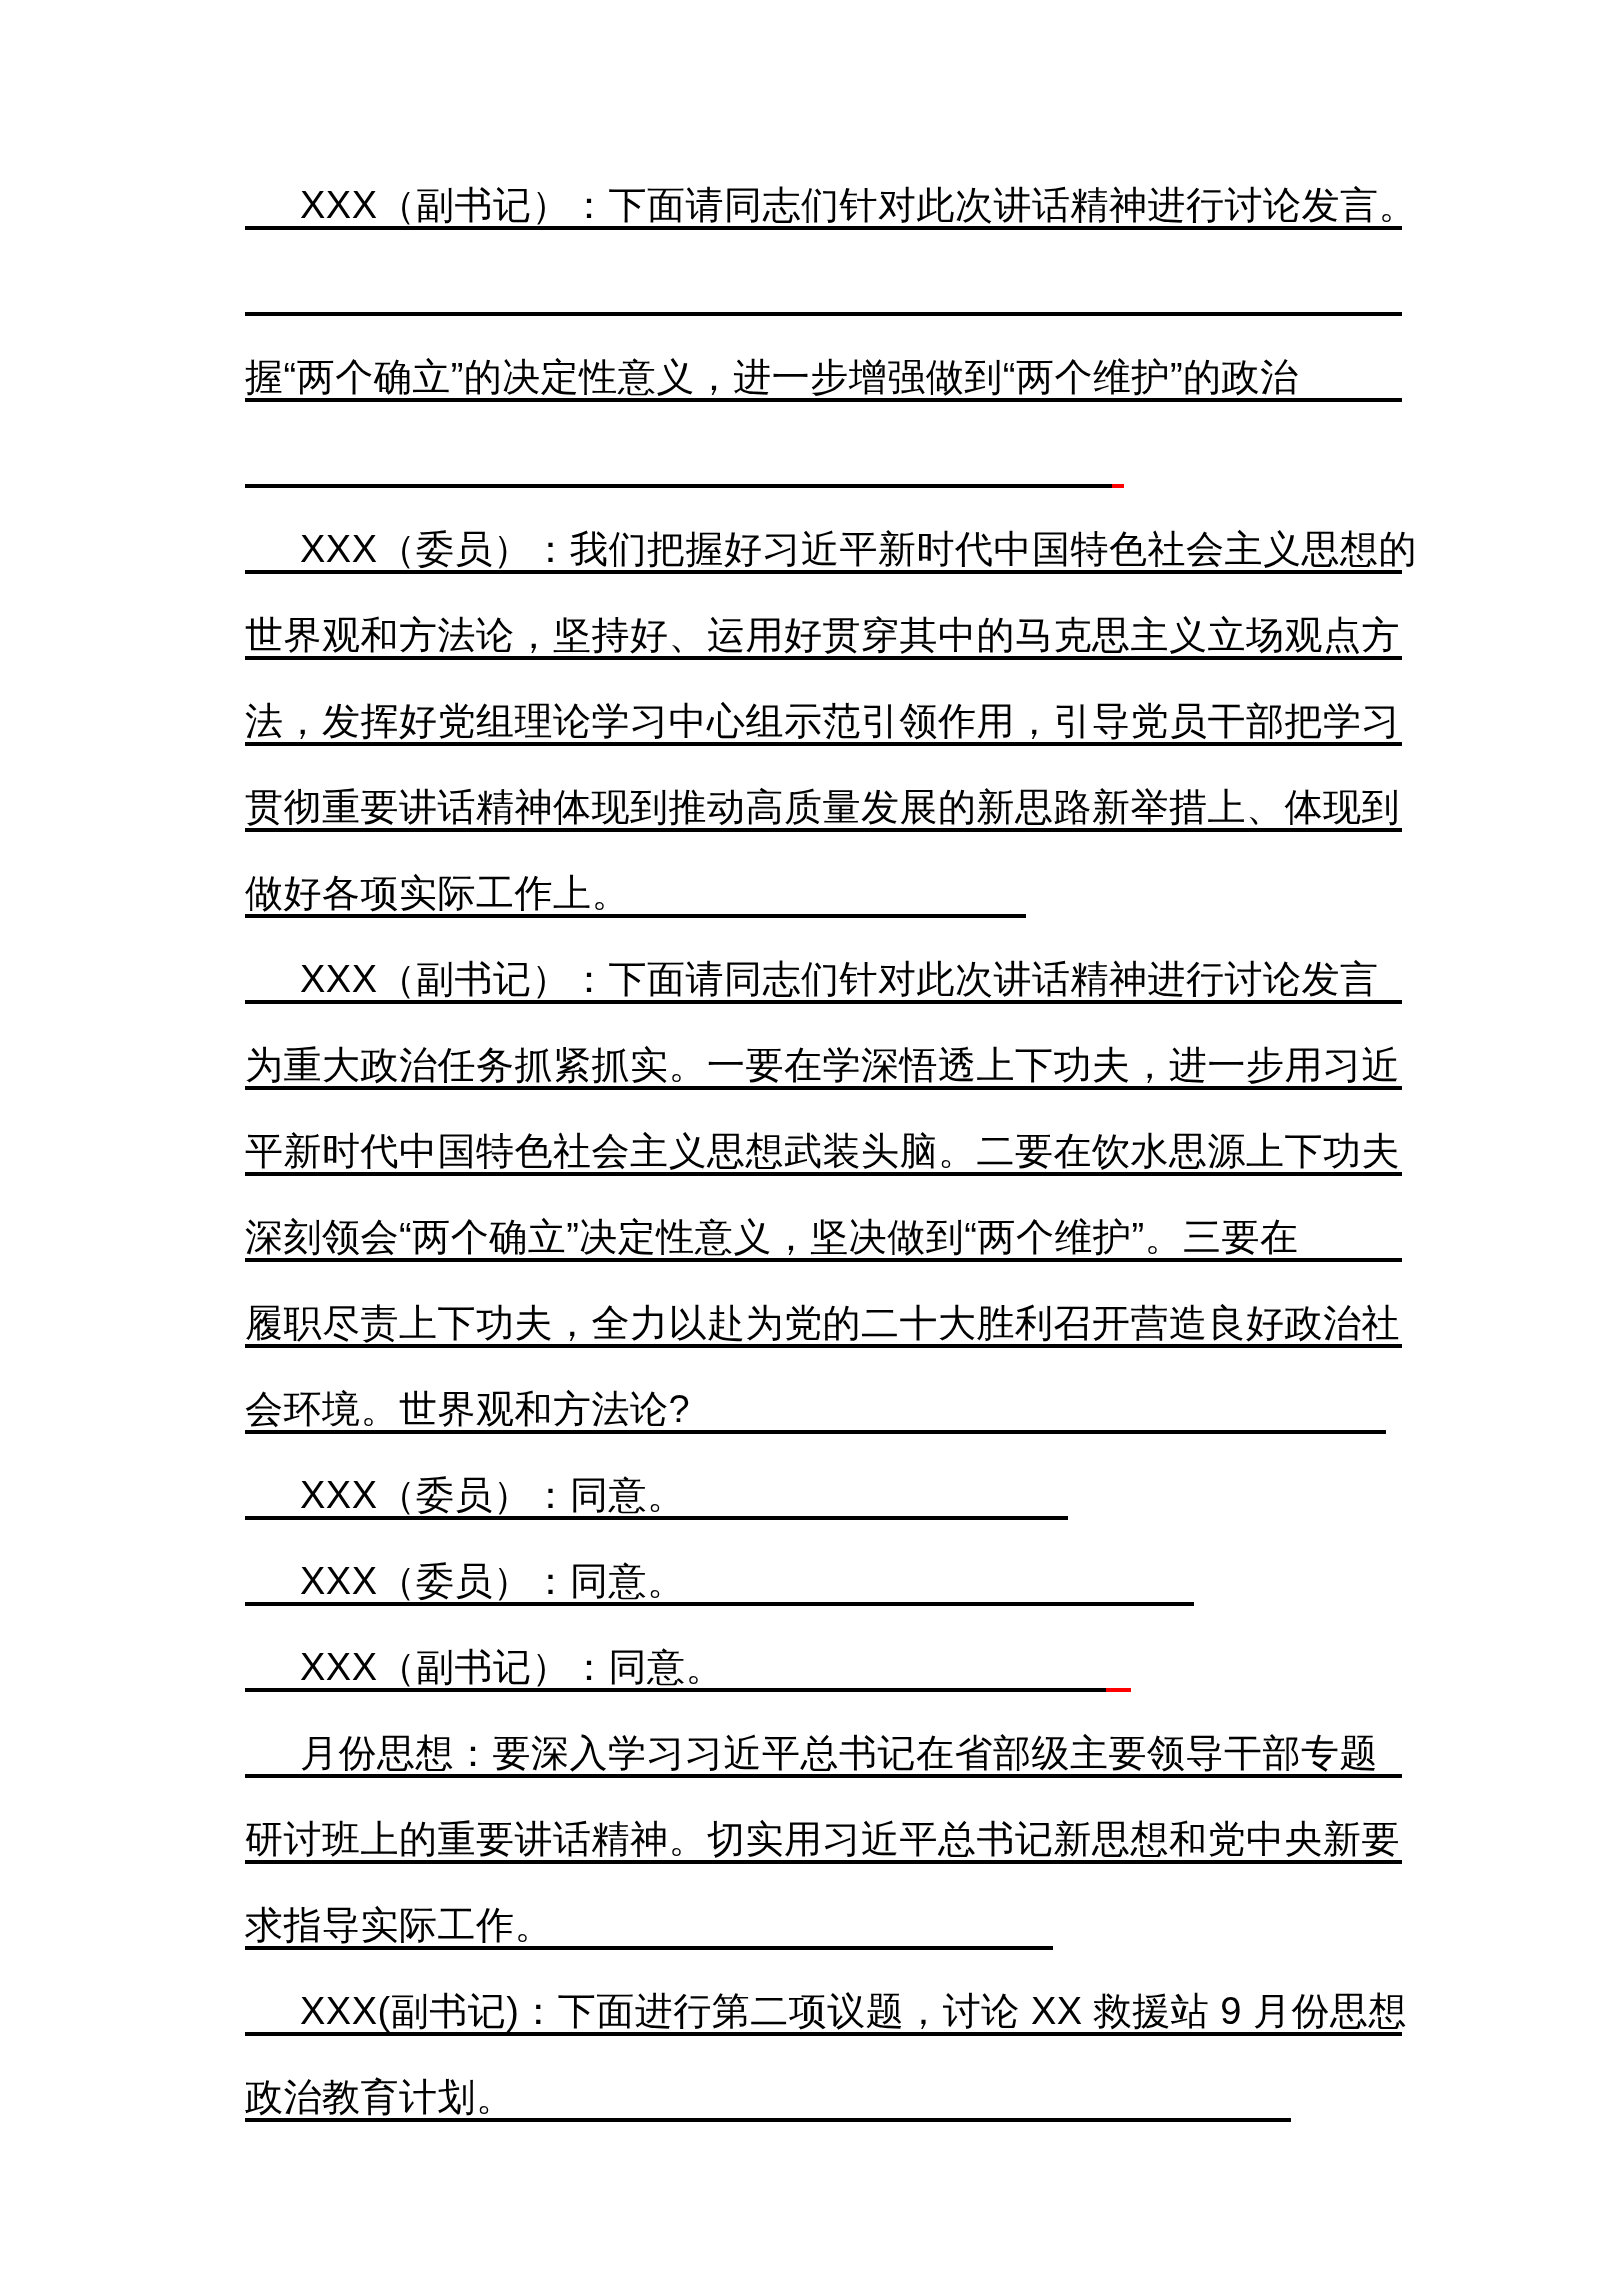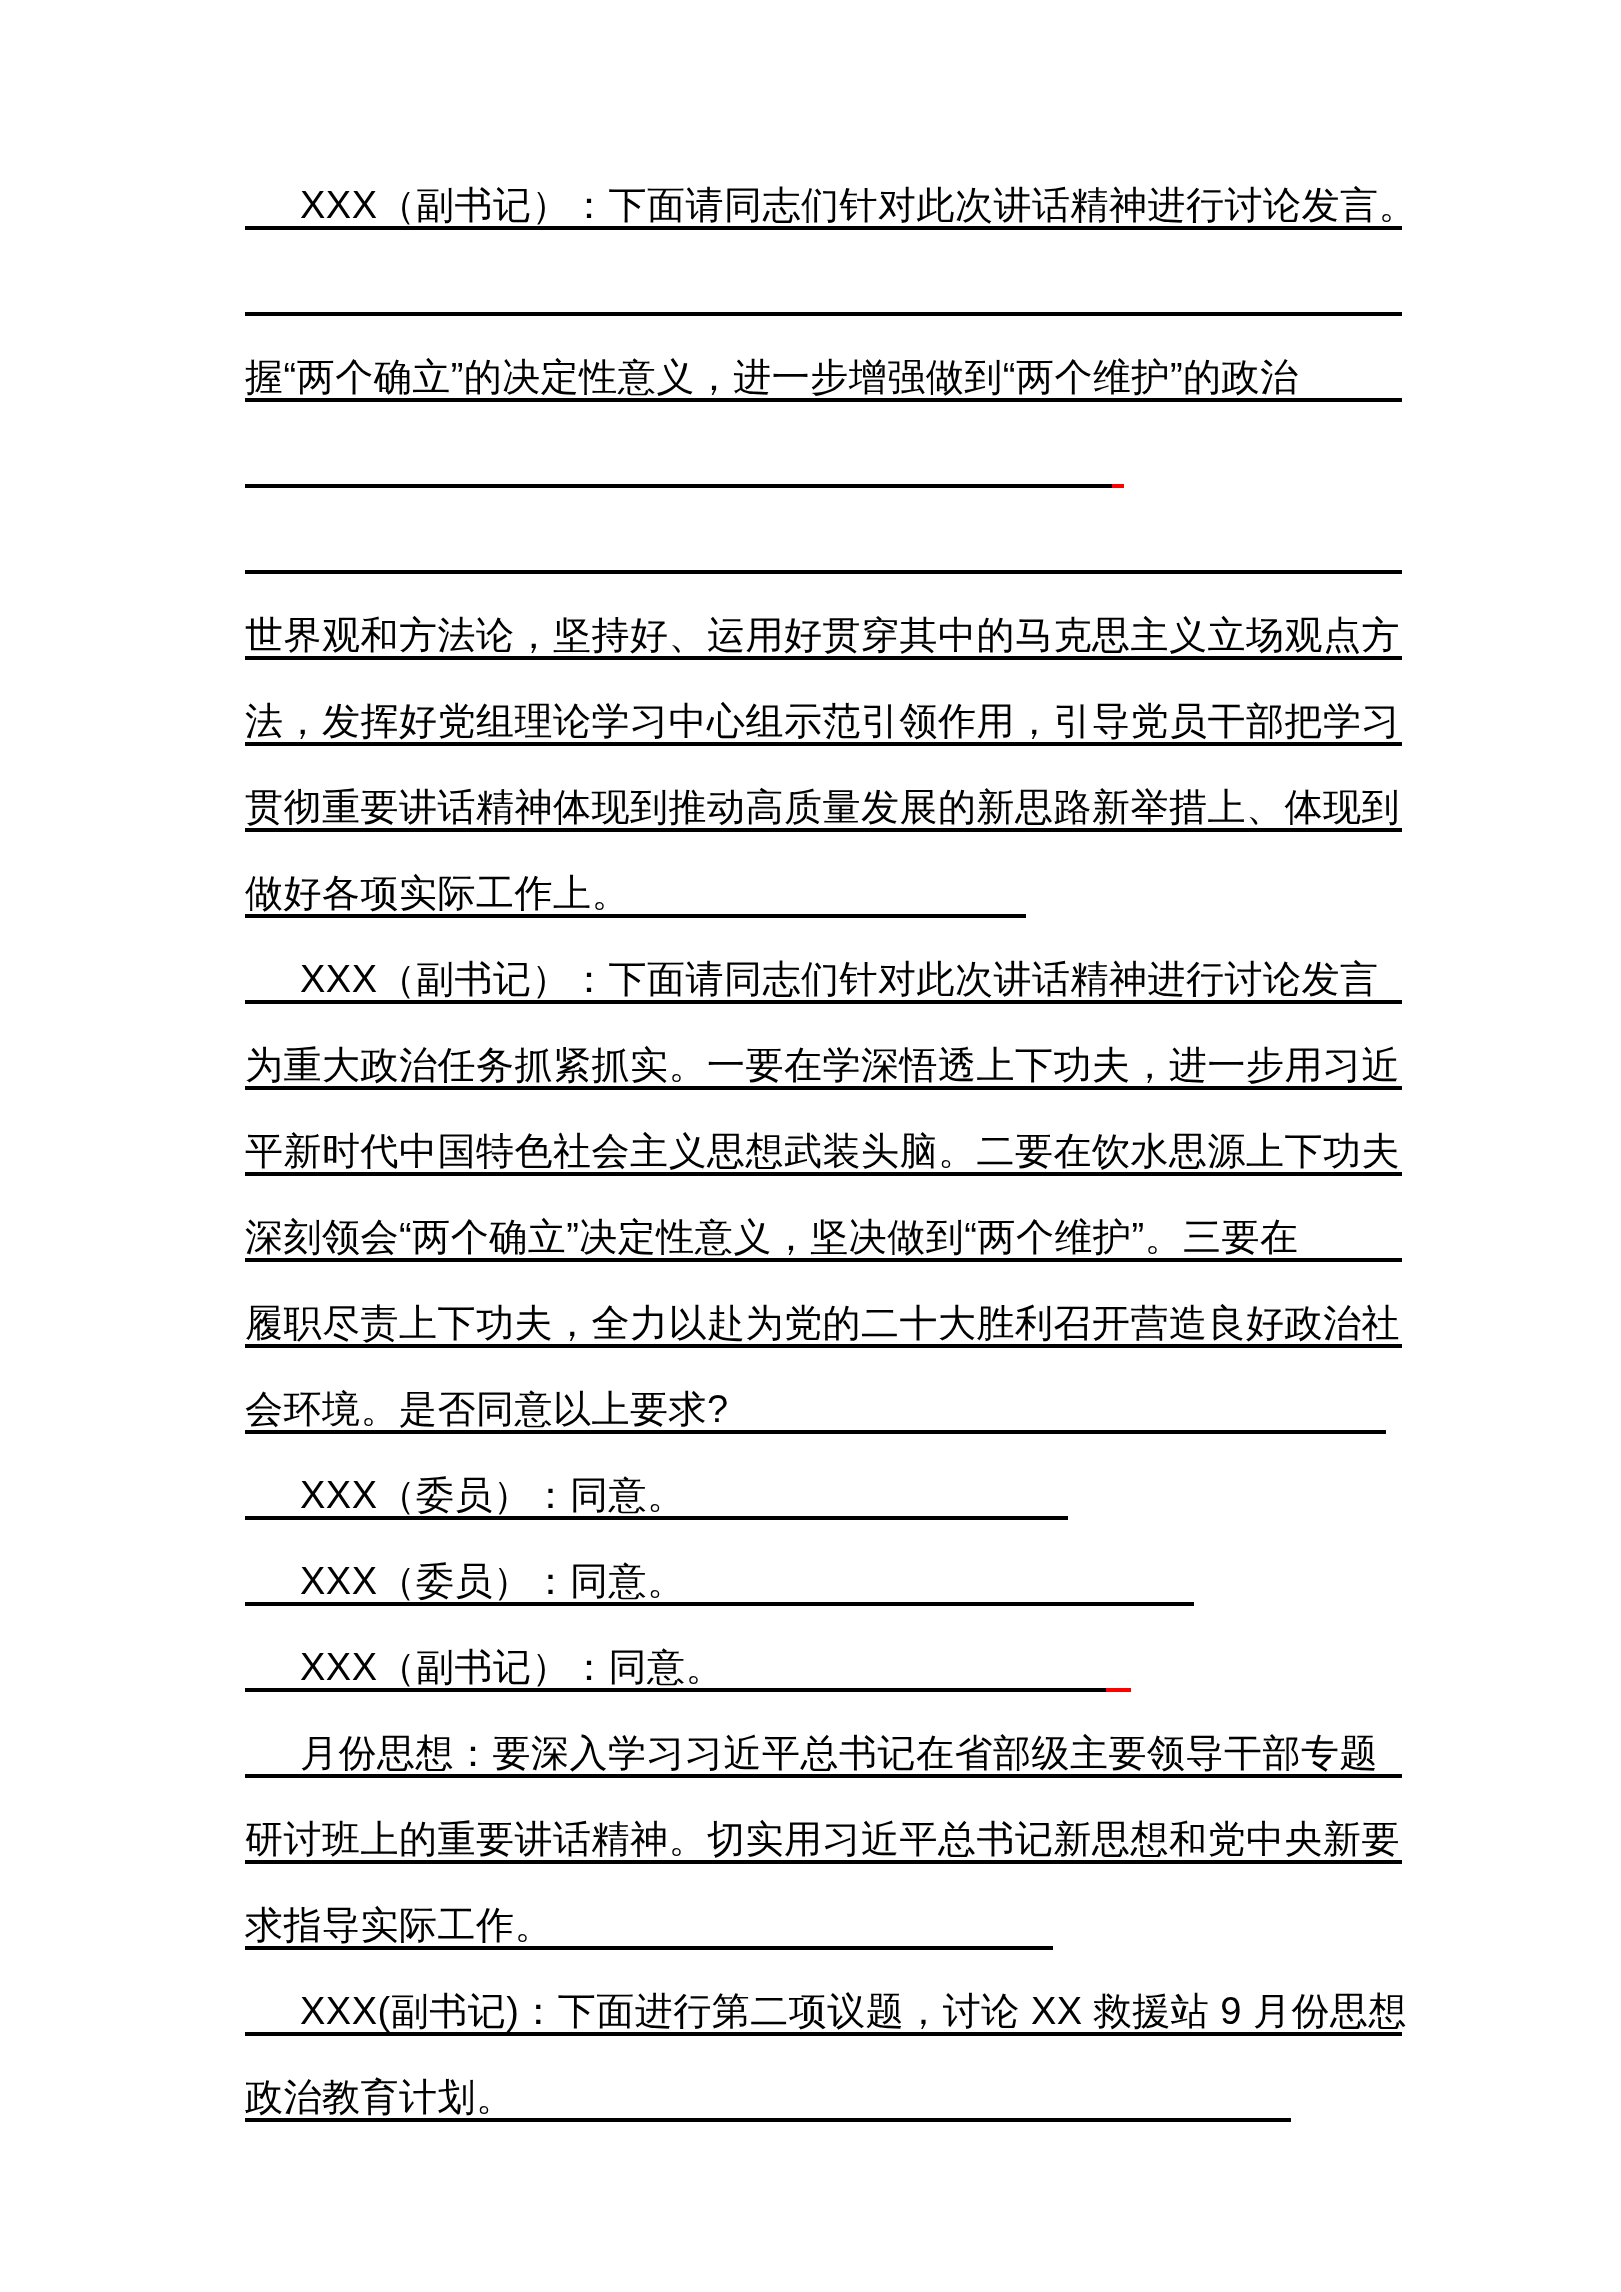--- a/index.html
+++ b/index.html
@@ -68,20 +68,21 @@
       <div class="line">
         <div class="bar" style="width: 1157px;"></div>
         <span class="txt">握“两个确立”的决定性意义，进一步增强做到“两个维护”的政治</span>
       </div>
       <div class="line">
         <div class="bar" style="width: 867px;"></div>
         <div class="redbar" style="left: 867px; width: 11.8px;"></div>
       </div>
       <div class="line">
         <div class="bar" style="width: 1157px;"></div>
+        <span class="txt indent">XXX（委员）：我们把握好习近平新时代中国特色社会主义思想的</span>
       </div>
       <div class="line">
         <div class="bar" style="width: 1157px;"></div>
         <span class="txt">世界观和方法论，坚持好、运用好贯穿其中的马克思主义立场观点方</span>
       </div>
       <div class="line">
         <div class="bar" style="width: 1157px;"></div>
         <span class="txt">法，发挥好党组理论学习中心组示范引领作用，引导党员干部把学习</span>
       </div>
       <div class="line">
@@ -107,21 +108,21 @@
       <div class="line">
         <div class="bar" style="width: 1157px;"></div>
         <span class="txt">深刻领会“两个确立”决定性意义，坚决做到“两个维护”。三要在</span>
       </div>
       <div class="line">
         <div class="bar" style="width: 1157px;"></div>
         <span class="txt">履职尽责上下功夫，全力以赴为党的二十大胜利召开营造良好政治社</span>
       </div>
       <div class="line">
         <div class="bar" style="width: 1141px;"></div>
-        <span class="txt">会环境。是否同意以上要求?</span>
+        <span class="txt">会环境。世界观和方法论?</span>
       </div>
       <div class="line">
         <div class="bar" style="width: 823px;"></div>
         <span class="txt indent">XXX（委员）：同意。</span>
       </div>
       <div class="line">
         <div class="bar" style="width: 949px;"></div>
         <span class="txt indent">XXX（委员）：同意。</span>
       </div>
       <div class="line">

